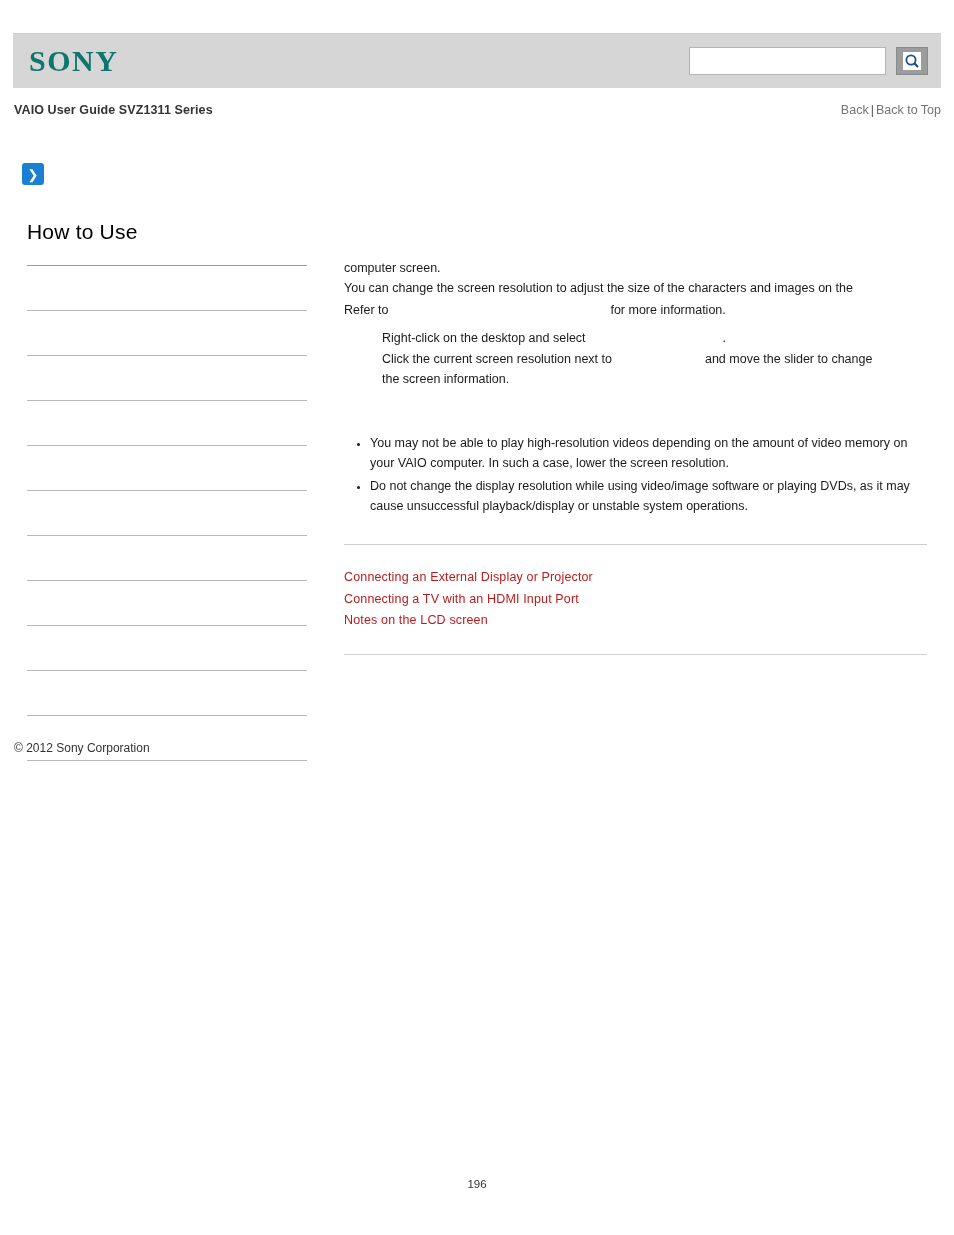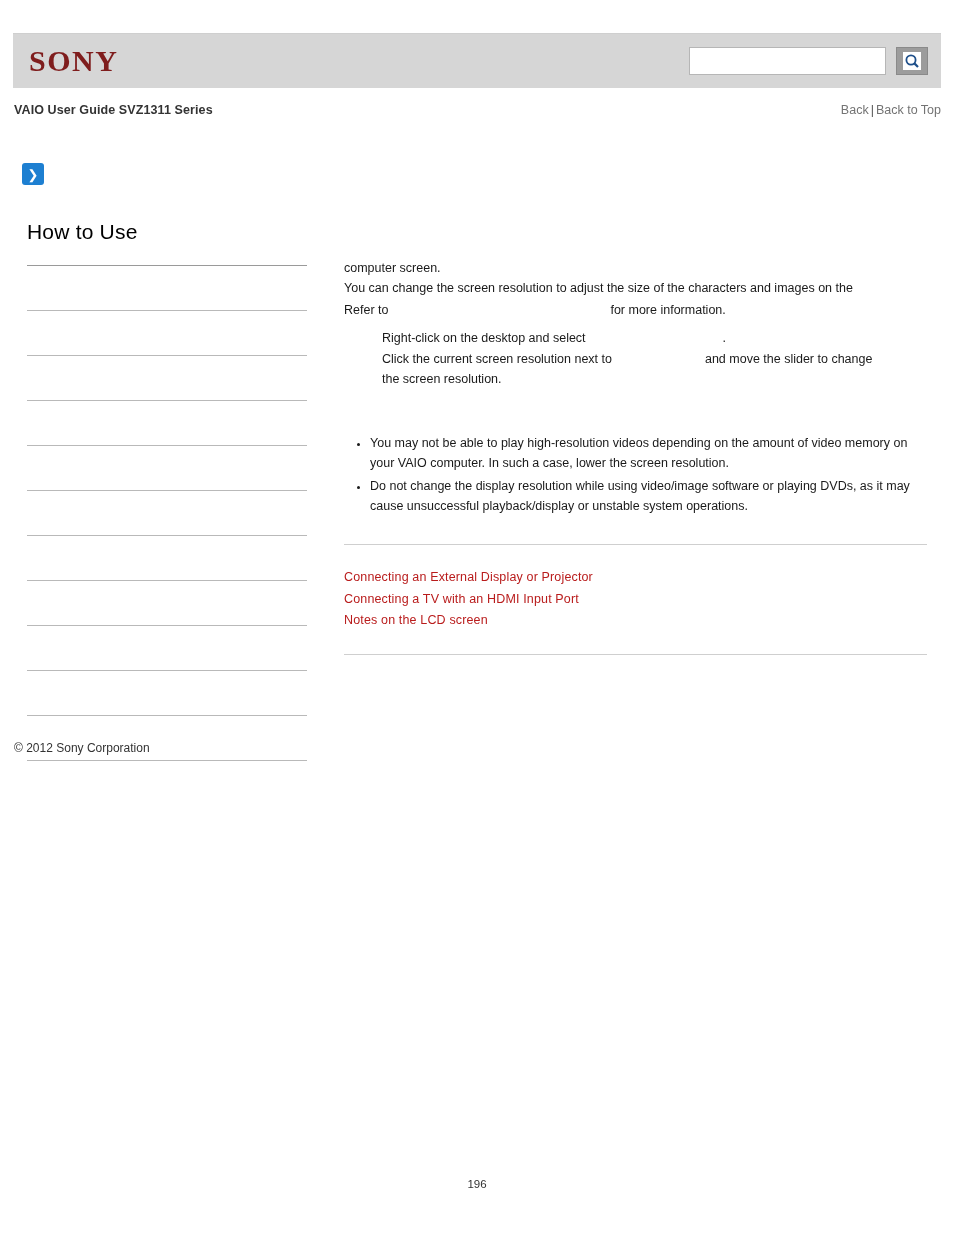--- a/index.html
+++ b/index.html
@@ -27,21 +27,21 @@
     border-top: 1px solid #cfcfcf;
   }
   .sony-logo {
     position: absolute;
     left: 16px;
     top: 12px;
     font-family: "Liberation Serif", serif;
     font-weight: bold;
     font-size: 30px;
     letter-spacing: 1.5px;
-    color: #7f1d1d;
+    color: #0f766e;
     line-height: 30px;
   }
   .search-box {
     position: absolute;
     right: 55px;
     top: 13px;
     width: 197px;
     height: 28px;
     background: #ffffff;
     border: 1px solid #b6b6b6;
@@ -302,21 +302,21 @@
   <ol class="steps">
     <li>
       <span>Right-click on the desktop and select</span>
       <a class="link-inline" href="#" style="display:inline-block;min-width:130px;"></a>
       <span>.</span>
     </li>
     <li>
       <span>Click the current screen resolution next to</span>
       <a class="link-inline" href="#" style="display:inline-block;min-width:86px;"></a>
       <span>and move the slider to change</span>
-      <span style="display:block;">the screen resolution.</span>
+      <span style="display:block;">the screen information.</span>
     </li>
   </ol>
 
   <div class="notes-wrap">
     <ul class="notes">
       <li>You may not be able to play high-resolution videos depending on the amount of video memory on your VAIO computer. In such a case, lower the screen resolution.</li>
       <li>Do not change the display resolution while using video/image software or playing DVDs, as it may cause unsuccessful playback/display or unstable system operations.</li>
     </ul>
   </div>
 

